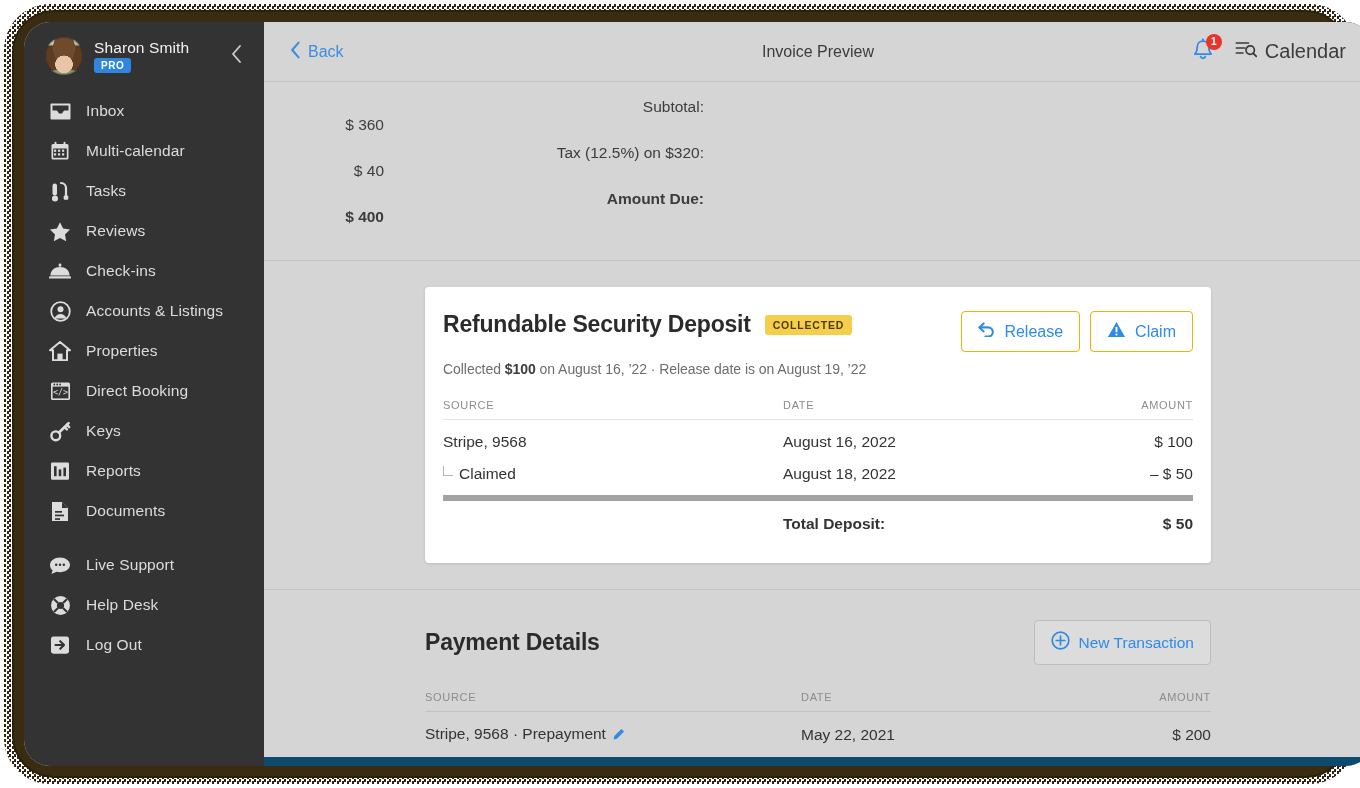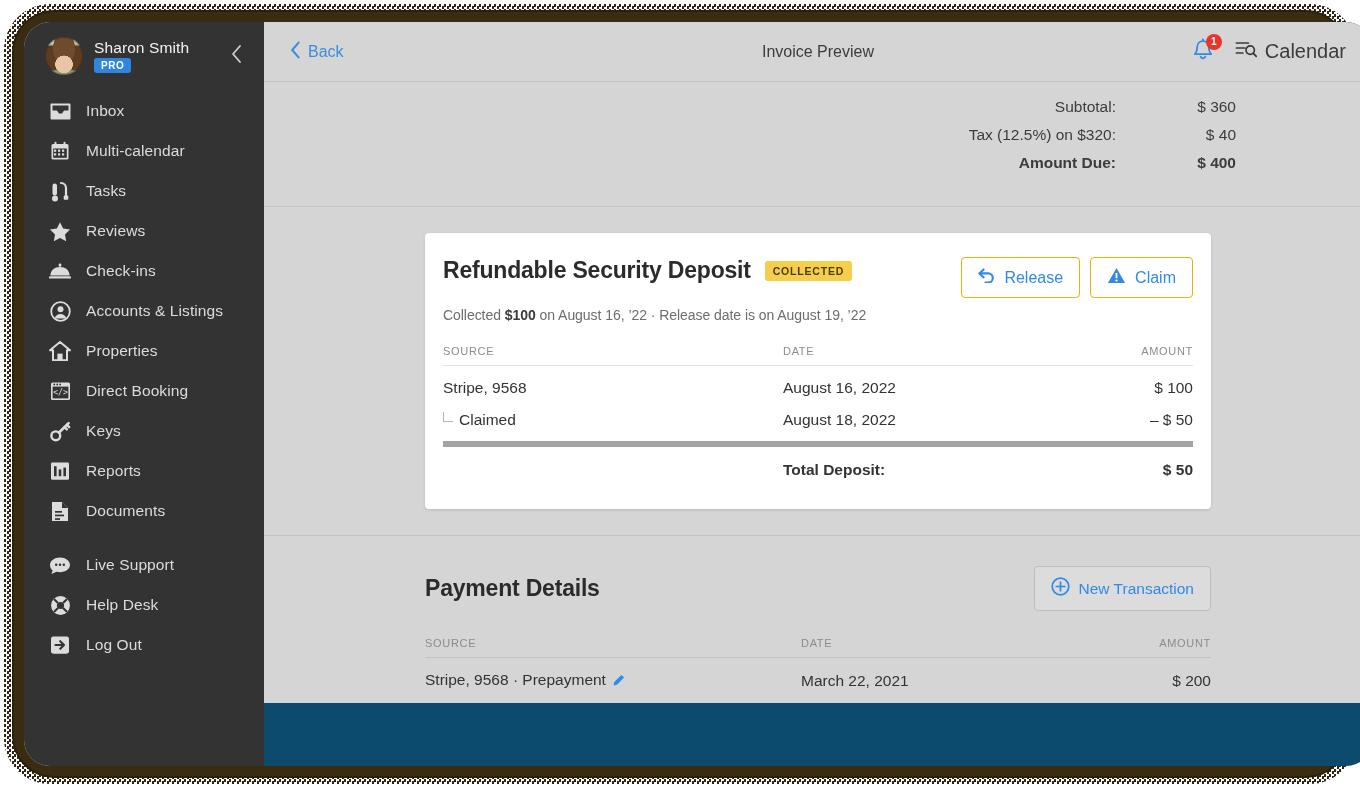--- a/index.html
+++ b/index.html
@@ -96,20 +96,21 @@
     position:absolute;right:-5px;top:-4px;background:#e8342a;color:#fff;font-size:10px;
     font-weight:bold;border-radius:50%;width:16px;height:16px;line-height:16px;text-align:center;
   }
   .cal-link{display:flex;align-items:center;gap:8px;color:#3c3c3c;font-size:20px;cursor:pointer;}
 
   
   #totals{padding:16px 136px 24px 0;background:#d5d5d5;}
   .total-row{
     display:flex;justify-content:flex-end;align-items:baseline;font-size:15.5px;color:#3c3c3c;
     margin-bottom:10px;
+    flex-direction:column;
   }
   .total-label{text-align:right;width:440px;padding-right:0;}
   .total-value{width:120px;text-align:right;}
   .total-row.strong{font-weight:bold;}
   .sec-divider{height:1px;background:#c4c4c4;}
   .band{background:#d5d5d5;}
 
   
   #deposit-band{padding:26px 0 26px 0;}
   #deposit-card{
@@ -517,21 +518,21 @@
                 <th>SOURCE</th>
                 <th class="c-date">DATE</th>
                 <th class="c-amt">AMOUNT</th>
               </tr>
             </thead>
             <tbody>
               <tr>
                 <td><span>Stripe, 9568 · Prepayment</span><span class="pencil"><svg width="13" height="13" viewBox="0 0 13 13">
                         <path d="M9.4.9l2.7 2.7-7.1 7.1-3.4.7.7-3.4z" fill="#2f8ae8"></path>
                       </svg></span></td>
-                <td class="c-date">March 22, 2021</td>
+                <td class="c-date">May 22, 2021</td>
                 <td class="c-amt">$ 200</td>
               </tr>
             </tbody>
           </table>
         </div>
       </div>
 
     </div>
   </div>
 </div>

